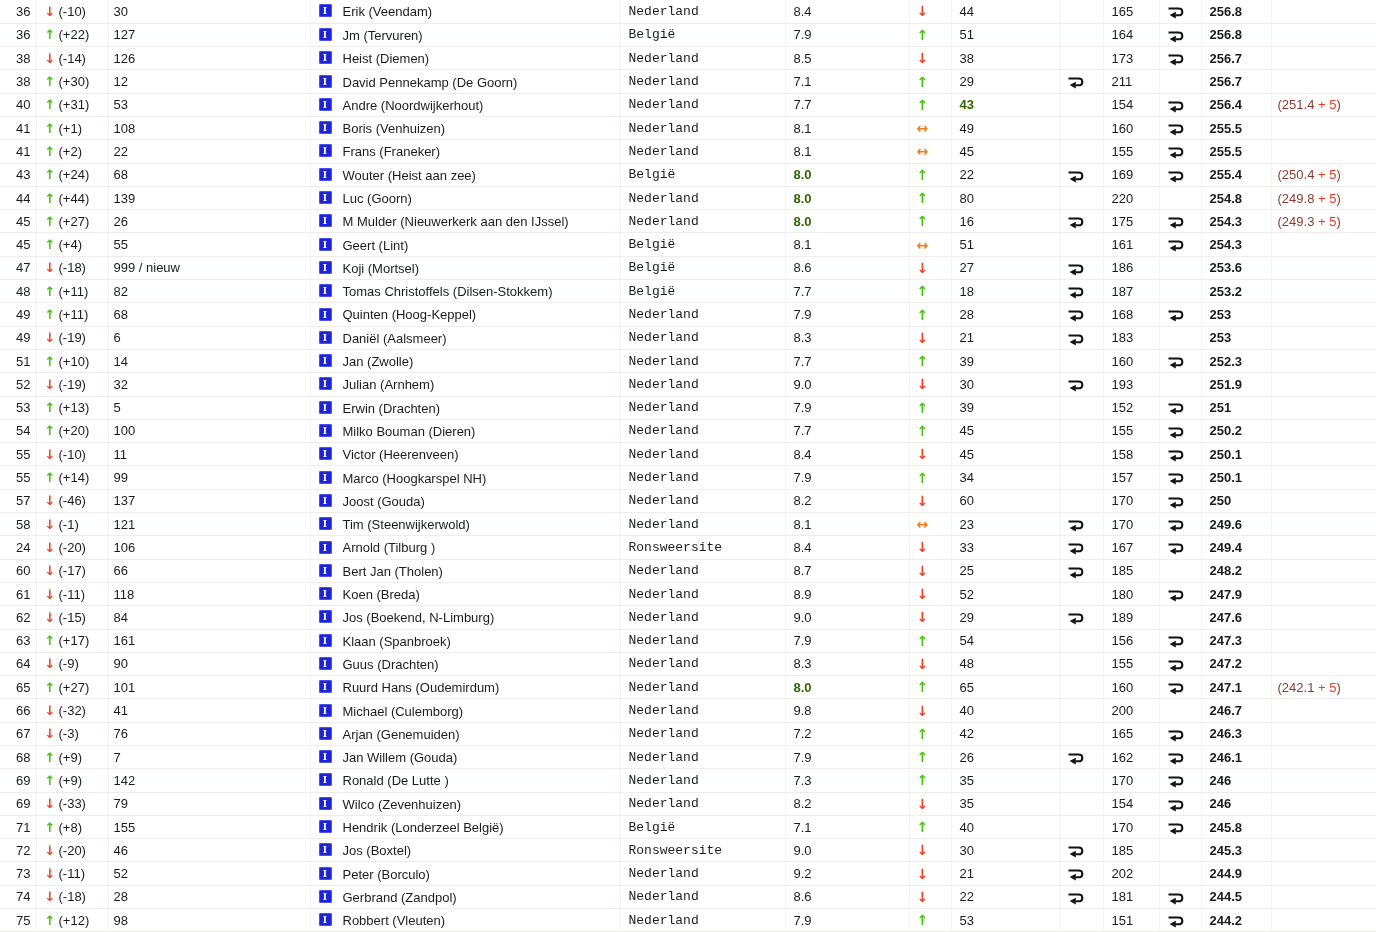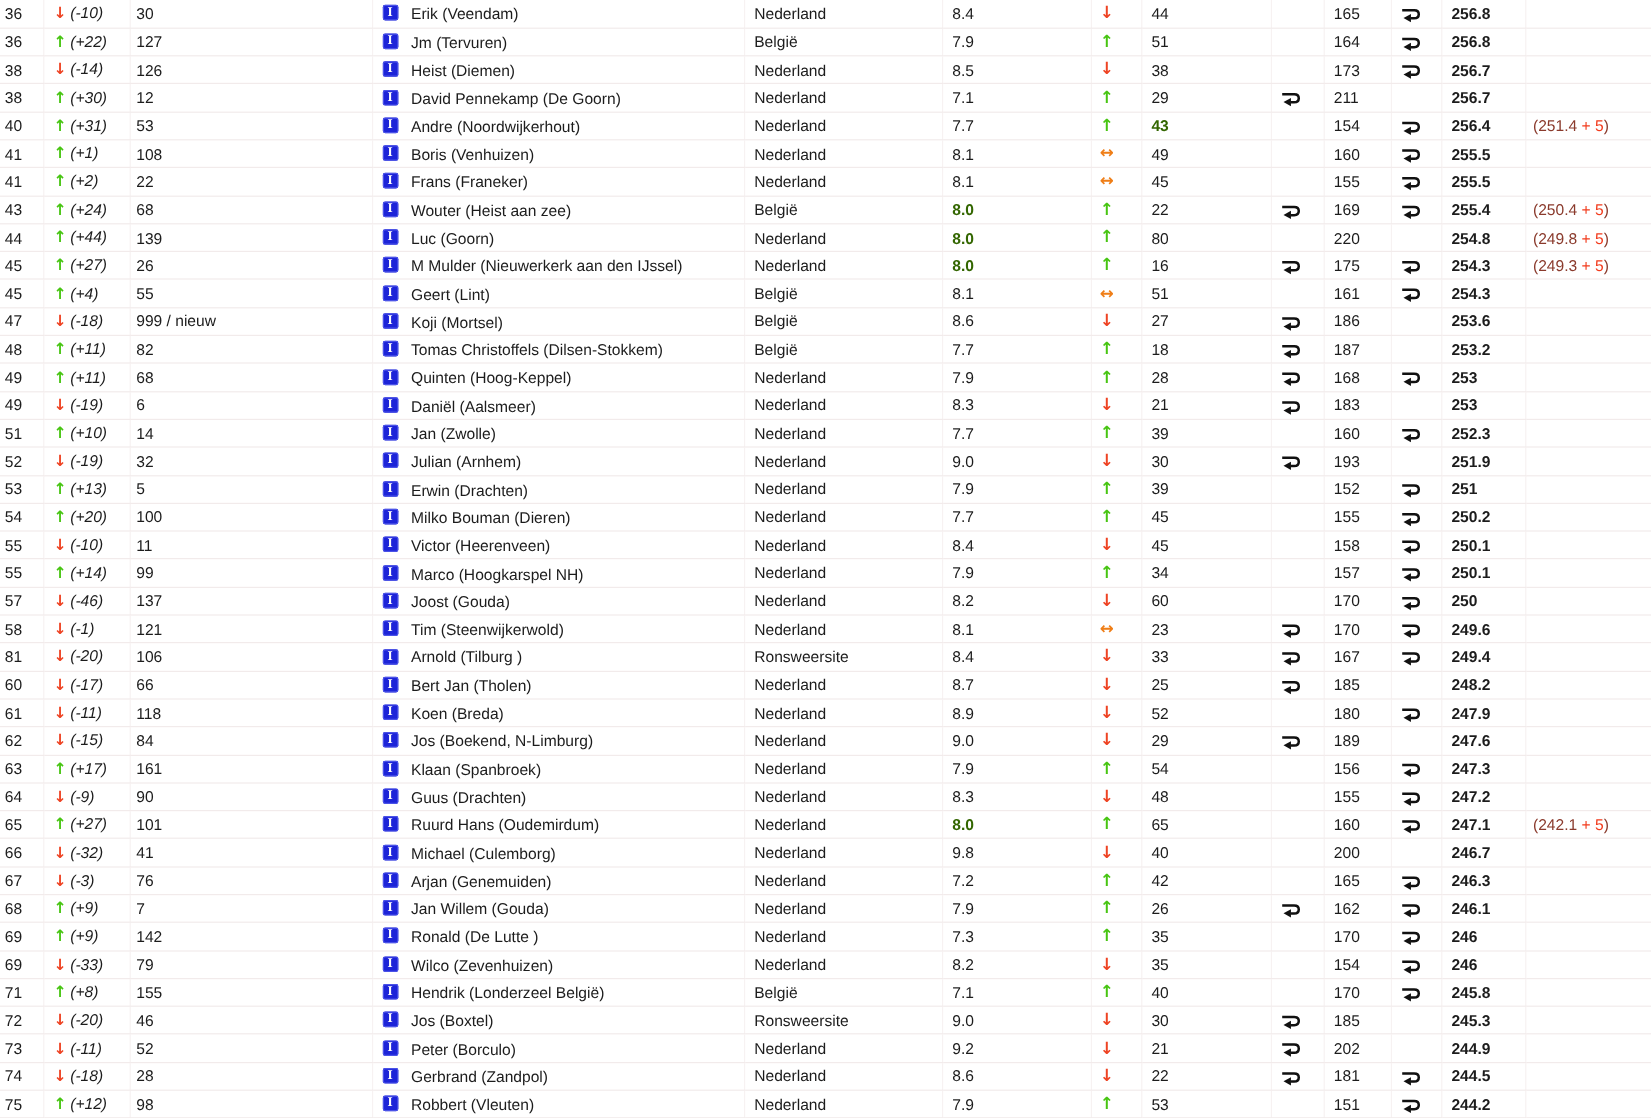--- a/index.html
+++ b/index.html
@@ -9,25 +9,25 @@
     width:1376px;height:932px;overflow:hidden;
   }
   table{border-collapse:collapse;table-layout:fixed;width:1376px;}
   tr{height:23.3px;}
   td{
     padding:0;vertical-align:middle;white-space:nowrap;overflow:hidden;
     border-right:1px solid #f7f2f2;border-bottom:1px solid #f2ebeb;
     background:#ffffff;
   }
   td:last-child{border-right:none;}
-  .c-rank{padding-left:4px;}
-  .c-change{padding-left:8px;font-style:italic;}
+  .c-rank{padding-left:16px;}
+  .c-change{padding-left:8px;}
   .c-prev{padding-left:5px;}
   .c-name{padding-left:8px;}
-  .c-country{padding-left:8px;}
+  .c-country{padding-left:8px;font-family:Liberation Mono, monospace;}
   .c-avg{padding-left:8px;margin-top:29px;}
   .c-trend{padding-left:7px;}
   .c-score{padding-left:8px;}
   .c-r1{padding-left:7px;}
   .c-games{padding-left:8px;margin-top:24px;}
   .c-r2{padding-left:7px;}
   .c-total{padding-left:8px;font-weight:bold;}
   .c-extra{padding-left:6px;}
   .arr{font-family:"DejaVu Sans",sans-serif;font-weight:bold;display:inline-block;}
   .arr.up{color:#47c512;}
@@ -774,21 +774,21 @@
         <path d="M1.5 3.5 H11.5 C14.4 3.5 15.3 5.3 15.3 6.9 C15.3 8.5 14.4 10.3 11.5 10.3 H8.5" fill="none" stroke="#111111" stroke-width="2.1"></path>
         <polygon points="8.8,6.7 8.8,13.6 2.6,10.1" fill="#111111"></polygon>
       </svg>
     </td>
     <td class="c-total"><span>249.6</span></td>
     <td class="c-extra">
       <span><span class="extra-dark"></span><span class="extra-red"></span><span class="extra-dark"></span></span>
     </td>
   </tr>
       <tr>
-    <td class="c-rank"><span>81</span></td>
+    <td class="c-rank"><span>24</span></td>
     <td class="c-change">
       <span class="arr change-arrow down">↓</span><span>(-20)</span>
     </td>
     <td class="c-prev"><span>106</span></td>
     <td class="c-name">
       <span class="info-icon">I</span><span class="player-name">Arnold (Tilburg )</span>
     </td>
     <td class="c-country"><span>Ronsweersite</span></td>
     <td class="c-avg"><span>8.4</span></td>
     <td class="c-trend"><span class="arr trend-arrow down">↓</span></td>

